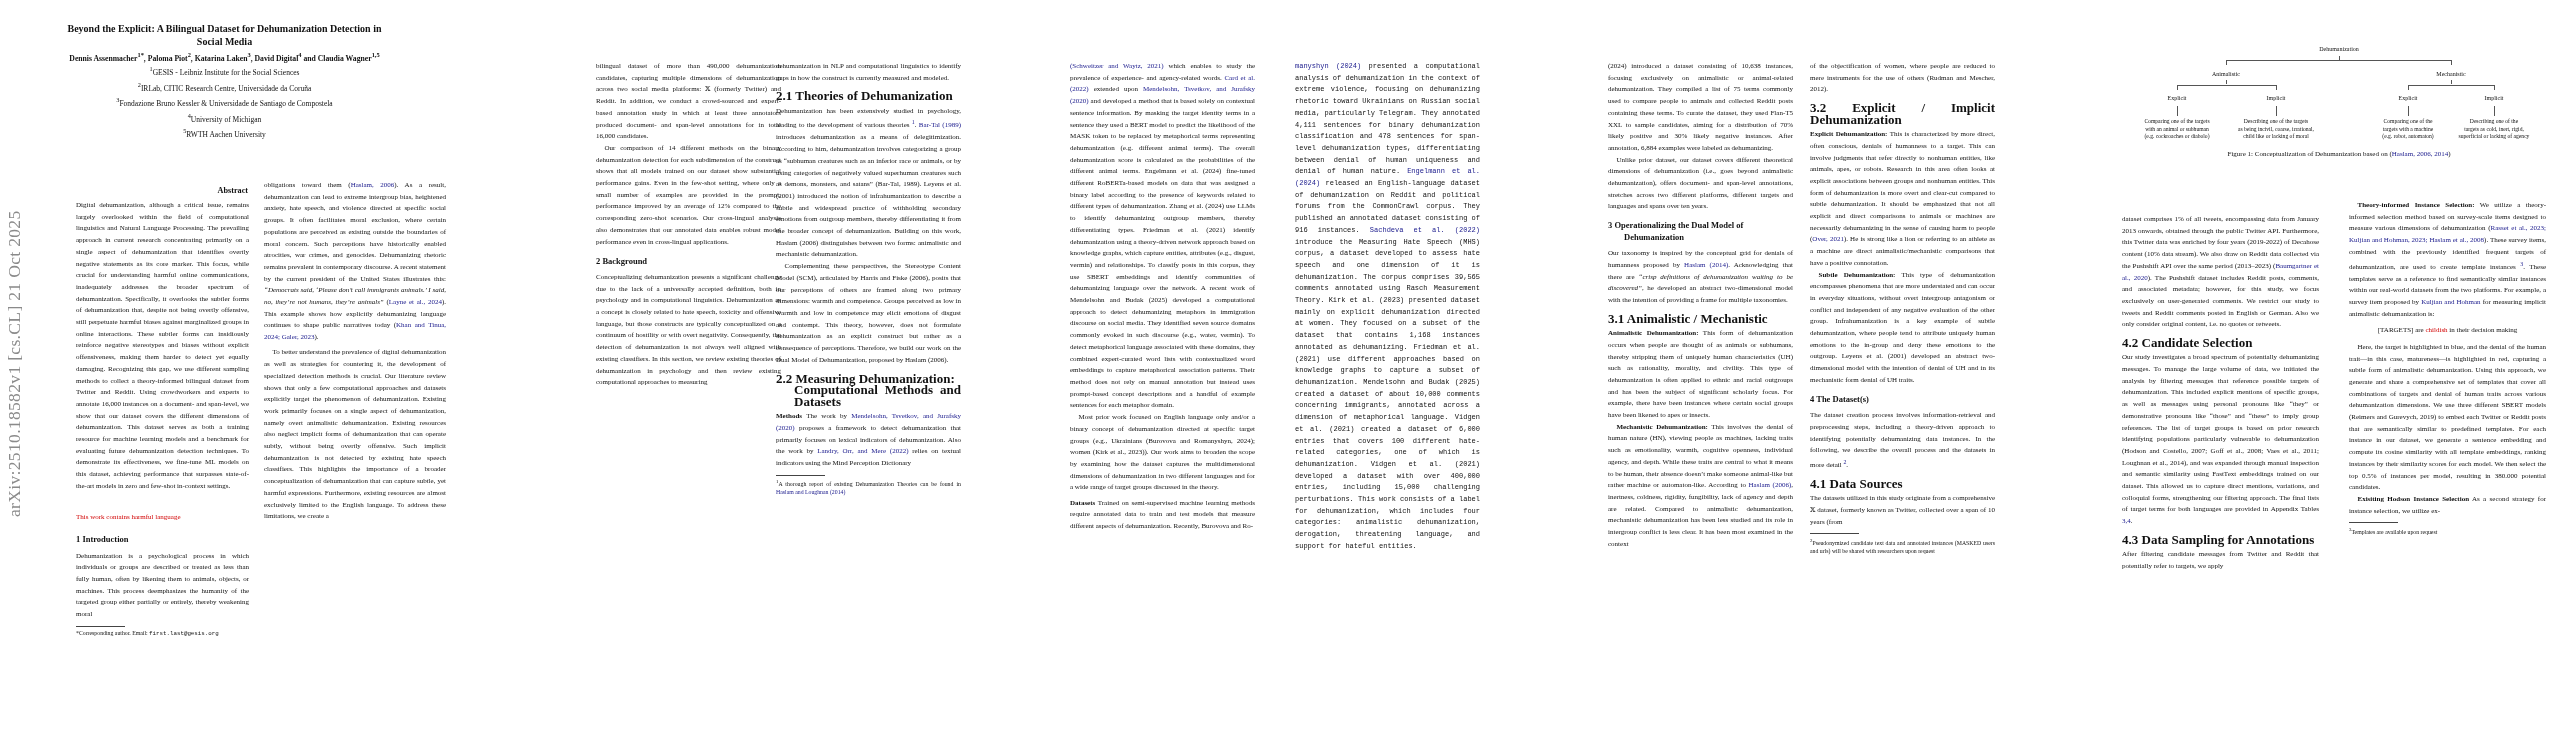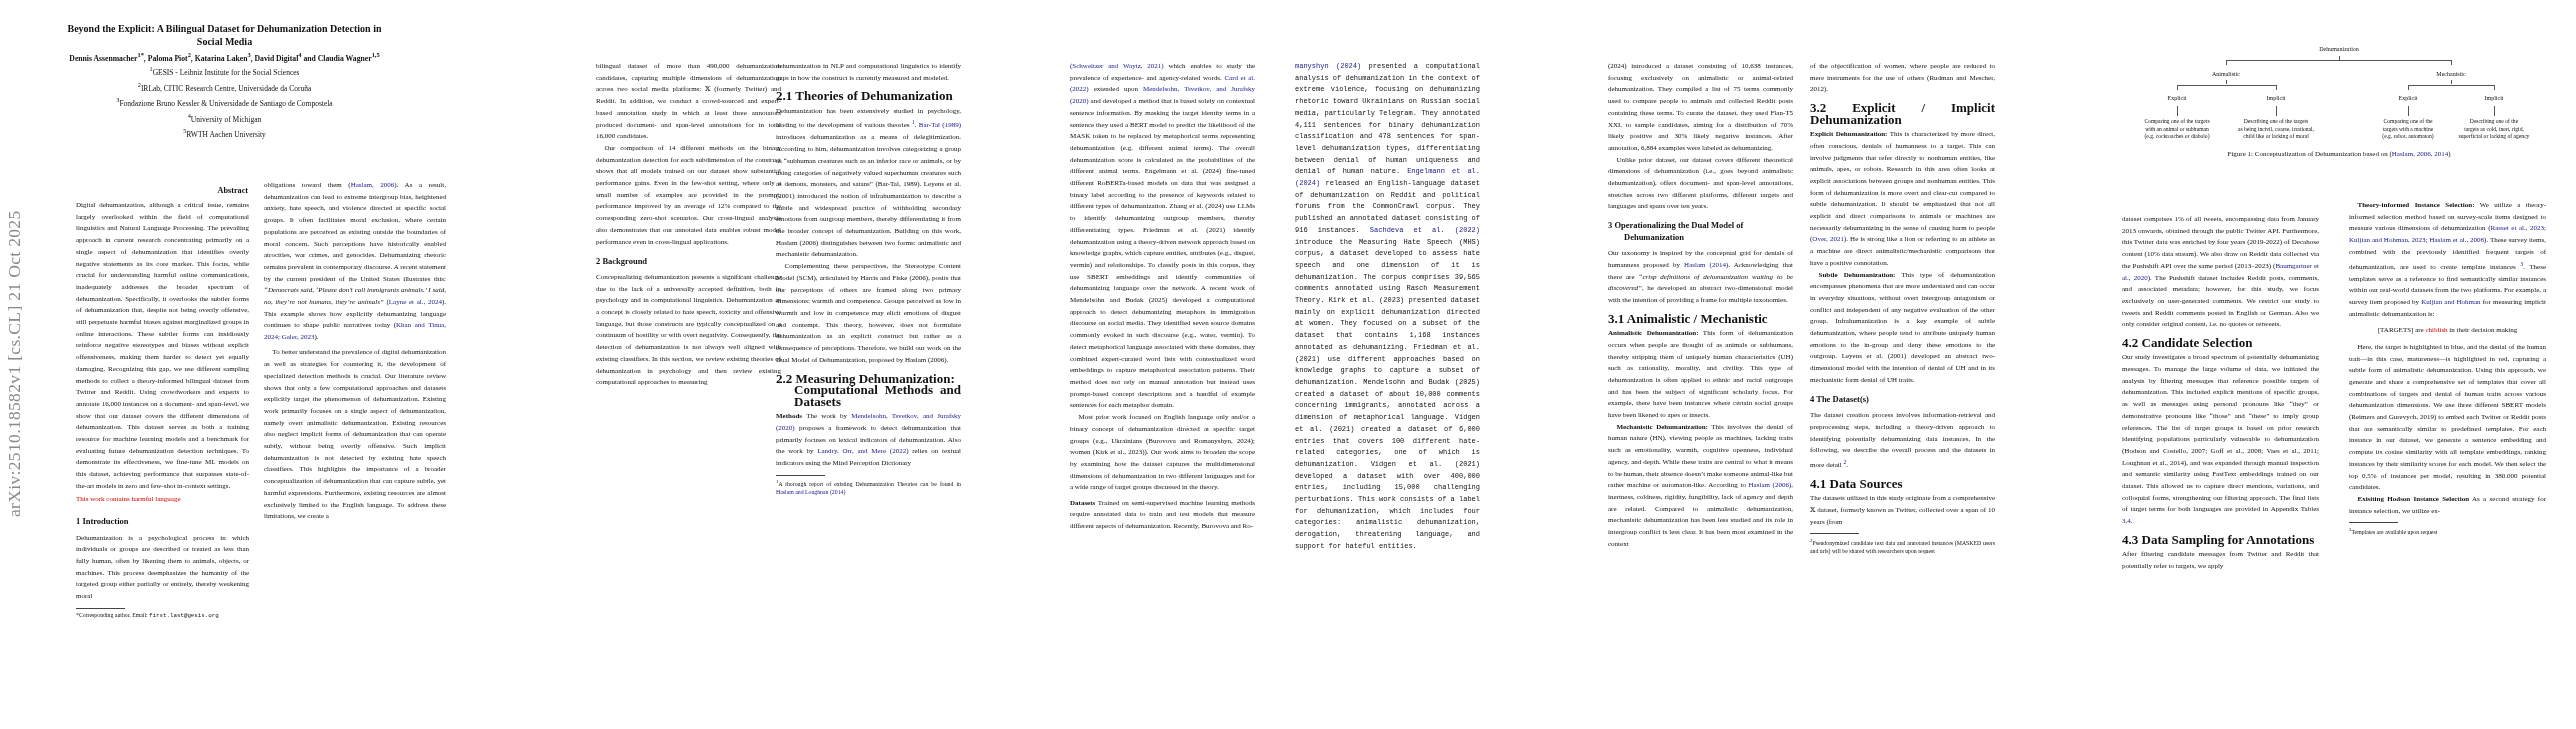--- a/index.html
+++ b/index.html
@@ -67,21 +67,21 @@
   <div><sup>2</sup><span>IRLab, CITIC Research Centre, Universidade da Coruña</span></div>
   <div><sup>3</sup><span>Fondazione Bruno Kessler &amp; Universidade de Santiago de Compostela</span></div>
   <div><sup>4</sup><span>University of Michigan</span></div>
   <div><sup>5</sup><span>RWTH Aachen University</span></div>
 </div>
 
 <div class="abs" id="abstract-head">Abstract</div>
 
 <div class="col" style="left:76px; top:200px; width:173px;">
   <p>Digital dehumanization, although a critical issue, remains largely overlooked within the field of computational linguistics and Natural Language Processing. The prevailing approach in current research concentrating primarily on a single aspect of dehumanization that identifies overtly negative statements as its core marker. This focus, while crucial for understanding harmful online communications, inadequately addresses the broader spectrum of dehumanization. Specifically, it overlooks the subtler forms of dehumanization that, despite not being overtly offensive, still perpetuate harmful biases against marginalized groups in online interactions. These subtler forms can insidiously reinforce negative stereotypes and biases without explicit offensiveness, making them harder to detect yet equally damaging. Recognizing this gap, we use different sampling methods to collect a theory-informed bilingual dataset from Twitter and Reddit. Using crowdworkers and experts to annotate 16,000 instances on a document- and span-level, we show that our dataset covers the different dimensions of dehumanization. This dataset serves as both a training resource for machine learning models and a benchmark for evaluating future dehumanization detection techniques. To demonstrate its effectiveness, we fine-tune ML models on this dataset, achieving performance that surpasses state-of-the-art models in zero and few-shot in-context settings.</p>
-  <p class="red" style="margin-top:1px;">This work contains harmful language</p>
+  <p class="red" style="margin-top:19px;">This work contains harmful language</p>
   <div class="sec" style="margin-top:11px;">1   Introduction</div>
   <p>Dehumanization is a psychological process in which individuals or groups are described or treated as less than fully human, often by likening them to animals, objects, or machines. This process deemphasizes the humanity of the targeted group either partially or entirely, thereby weakening moral</p>
   <div class="fnrule"></div>
   <div class="fn"><span>*Corresponding author. Email: </span><span class="mono">first.last@gesis.org</span></div>
 </div>
 
 <div class="col" style="left:264px; top:180px; width:182px;">
   <p><span>obligations toward them (</span><a class="cite">Haslam, 2006</a><span>). As a result, dehumanization can lead to extreme intergroup bias, heightened anxiety, hate speech, and violence directed at specific social groups. It often facilitates moral exclusion, where certain populations are perceived as existing outside the boundaries of moral concern. Such perceptions have historically enabled atrocities, war crimes, and genocides. Dehumanizing rhetoric remains prevalent in contemporary discourse. A recent statement by the current president of the United States illustrates this: </span><span class="i">“Democrats said, ‘Please don’t call immigrants animals.’ I said, no, they’re not humans, they’re animals”</span> (<a class="cite">Layne et al., 2024</a><span>). This example shows how explicitly dehumanizing language continues to shape public narratives today (</span><a class="cite">Khan and Tinua, 2024; Galer, 2023</a>).</p>
   <p class="ind" style="margin-top:3.6px;">To better understand the prevalence of digital dehumanization as well as strategies for countering it, the development of specialized detection methods is crucial. Our literature review shows that only a few computational approaches and datasets explicitly target the phenomenon of dehumanization. Existing work primarily focuses on a single aspect of dehumanization, namely overt animalistic dehumanization. Existing resources also neglect implicit forms of dehumanization that can operate subtly, without being overtly offensive. Such implicit dehumanization is not detected by existing hate speech classifiers. This highlights the importance of a broader conceptualization of dehumanization that can capture subtle, yet harmful expressions. Furthermore, existing resources are almost exclusively limited to the English language. To address these limitations, we create a</p>
 </div>

